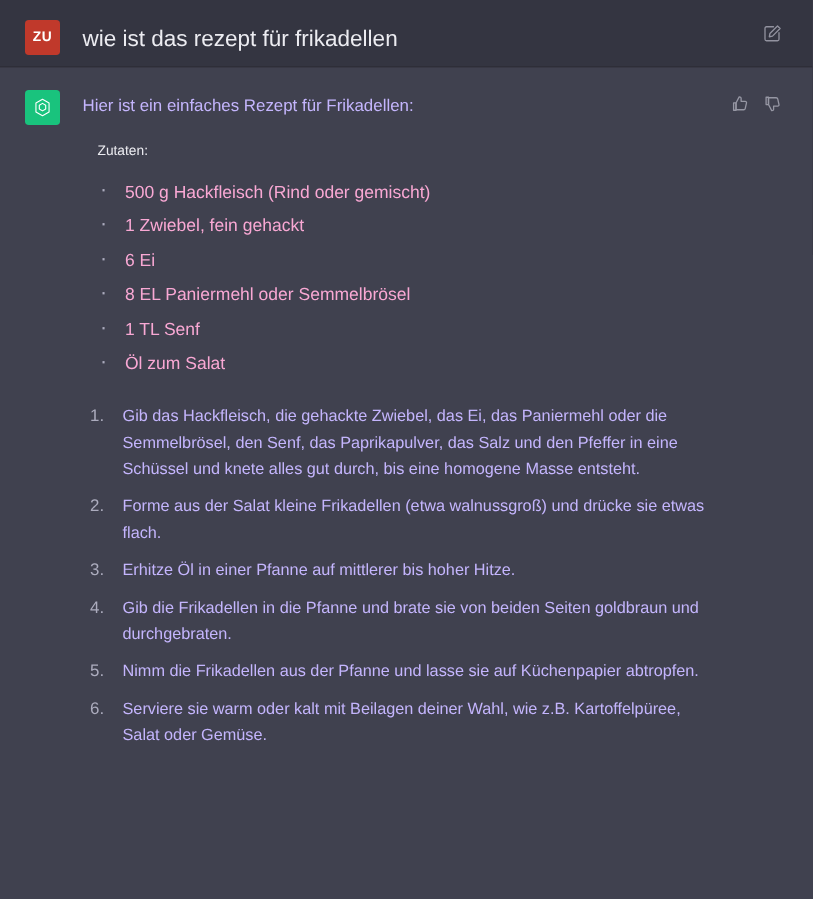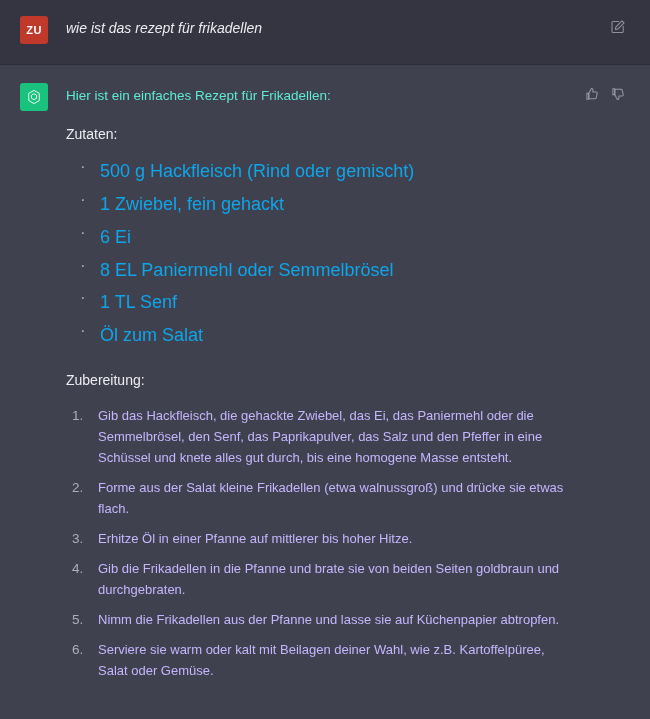--- a/index.html
+++ b/index.html
@@ -25,21 +25,21 @@
   .turn {
     display: flex;
     padding: 18px 24px 18px 20px;
     box-sizing: border-box;
     position: relative;
   }
   .turn-user {
     background: #343541;
     border-bottom: 1px solid #2c2d36;
     padding-top: 16px;
-    padding-bottom: 20px;
+    padding-bottom: 9px;
   }
   .turn-assistant {
     background: #40414f;
     flex: 1 1 auto;
     padding-top: 18px;
   }
   .avatar {
     width: 28px;
     height: 28px;
     border-radius: 3px;
@@ -62,24 +62,23 @@
   .avatar-assistant svg { display:block; }
   .msg-body {
     flex: 1 1 auto;
     min-width: 0;
     font-size: 13.5px;
     line-height: 1.5;
     color: #ececf1;
     padding-top: 3px;
   }
   .msg-user-text {
-    font-size: 14px;
+    font-size: 18px;
     color: #ececf1;
     line-height: 1.4;
-    font-style: italic;
   }
   .actions {
     flex: 0 0 auto;
     display: flex;
     gap: 10px;
     align-items: flex-start;
     padding-top: 3px;
     margin-left: 12px;
   }
   .icon-btn {
@@ -87,41 +86,41 @@
     height: 16px;
     opacity: 0.65;
     cursor: pointer;
     display: block;
   }
   .icon-btn svg { display: block; }
 
   
   .para {
     margin: 0 0 18px 0;
-    color: #5eead4;
+    color: #c4b5fd;
     font-size: 13.5px;
     line-height: 1.5;
   }
   .section-head {
-    margin: 0 0 14px 0;
+    margin: 0 0 14px 12px;
     color: #ececf1;
-    font-size: 14px;
+    font-size: 11px;
   }
   ul.ing {
     list-style: none;
     margin: 0 0 22px 0;
     padding: 0 0 0 14px;
   }
   ul.ing li {
     position: relative;
     padding-left: 20px;
     margin-bottom: 8.5px;
-    font-size: 18px;
+    font-size: 14px;
     line-height: 1.35;
-    color: #0ea5e9;
+    color: #f9a8d4;
   }
   ul.ing li:before {
     content: "·";
     position: absolute;
     left: 0;
     top: -3px;
     color: #acacbe;
     font-size: 17px;
     line-height: 1.35;
   }
@@ -187,21 +186,20 @@
 
       <ul class="ing">
         <li>500 g Hackfleisch (Rind oder gemischt)</li>
         <li>1 Zwiebel, fein gehackt</li>
         <li>6 Ei</li>
         <li>8 EL Paniermehl oder Semmelbrösel</li>
         <li>1 TL Senf</li>
         <li>Öl zum Salat</li>
       </ul>
 
-      <p class="section-head">Zubereitung:</p>
 
       <ol class="steps">
         <li>Gib das Hackfleisch, die gehackte Zwiebel, das Ei, das Paniermehl oder die Semmelbrösel, den Senf, das Paprikapulver, das Salz und den Pfeffer in eine Schüssel und knete alles gut durch, bis eine homogene Masse entsteht.</li>
         <li>Forme aus der Salat kleine Frikadellen (etwa walnussgroß) und drücke sie etwas flach.</li>
         <li>Erhitze Öl in einer Pfanne auf mittlerer bis hoher Hitze.</li>
         <li>Gib die Frikadellen in die Pfanne und brate sie von beiden Seiten goldbraun und durchgebraten.</li>
         <li>Nimm die Frikadellen aus der Pfanne und lasse sie auf Küchenpapier abtropfen.</li>
         <li>Serviere sie warm oder kalt mit Beilagen deiner Wahl, wie z.B. Kartoffelpüree, Salat oder Gemüse.</li>
       </ol>
 

